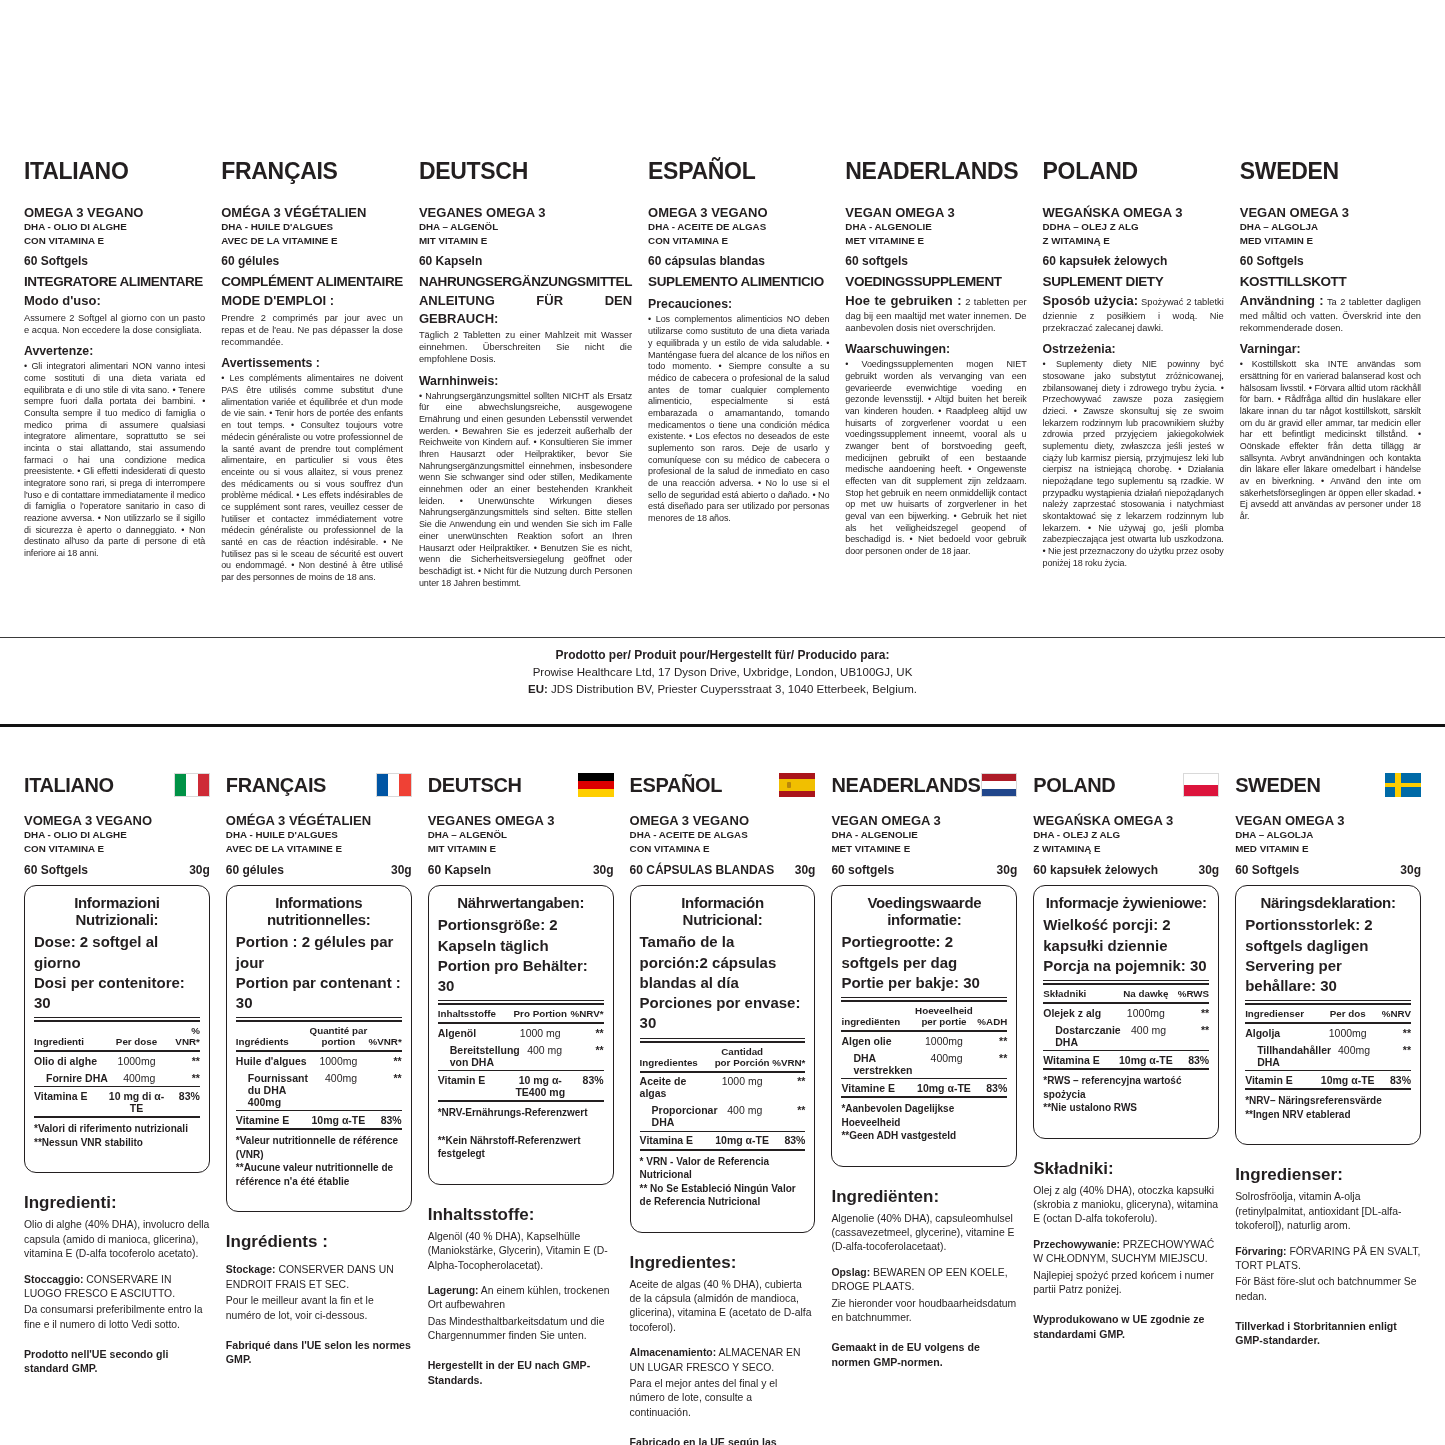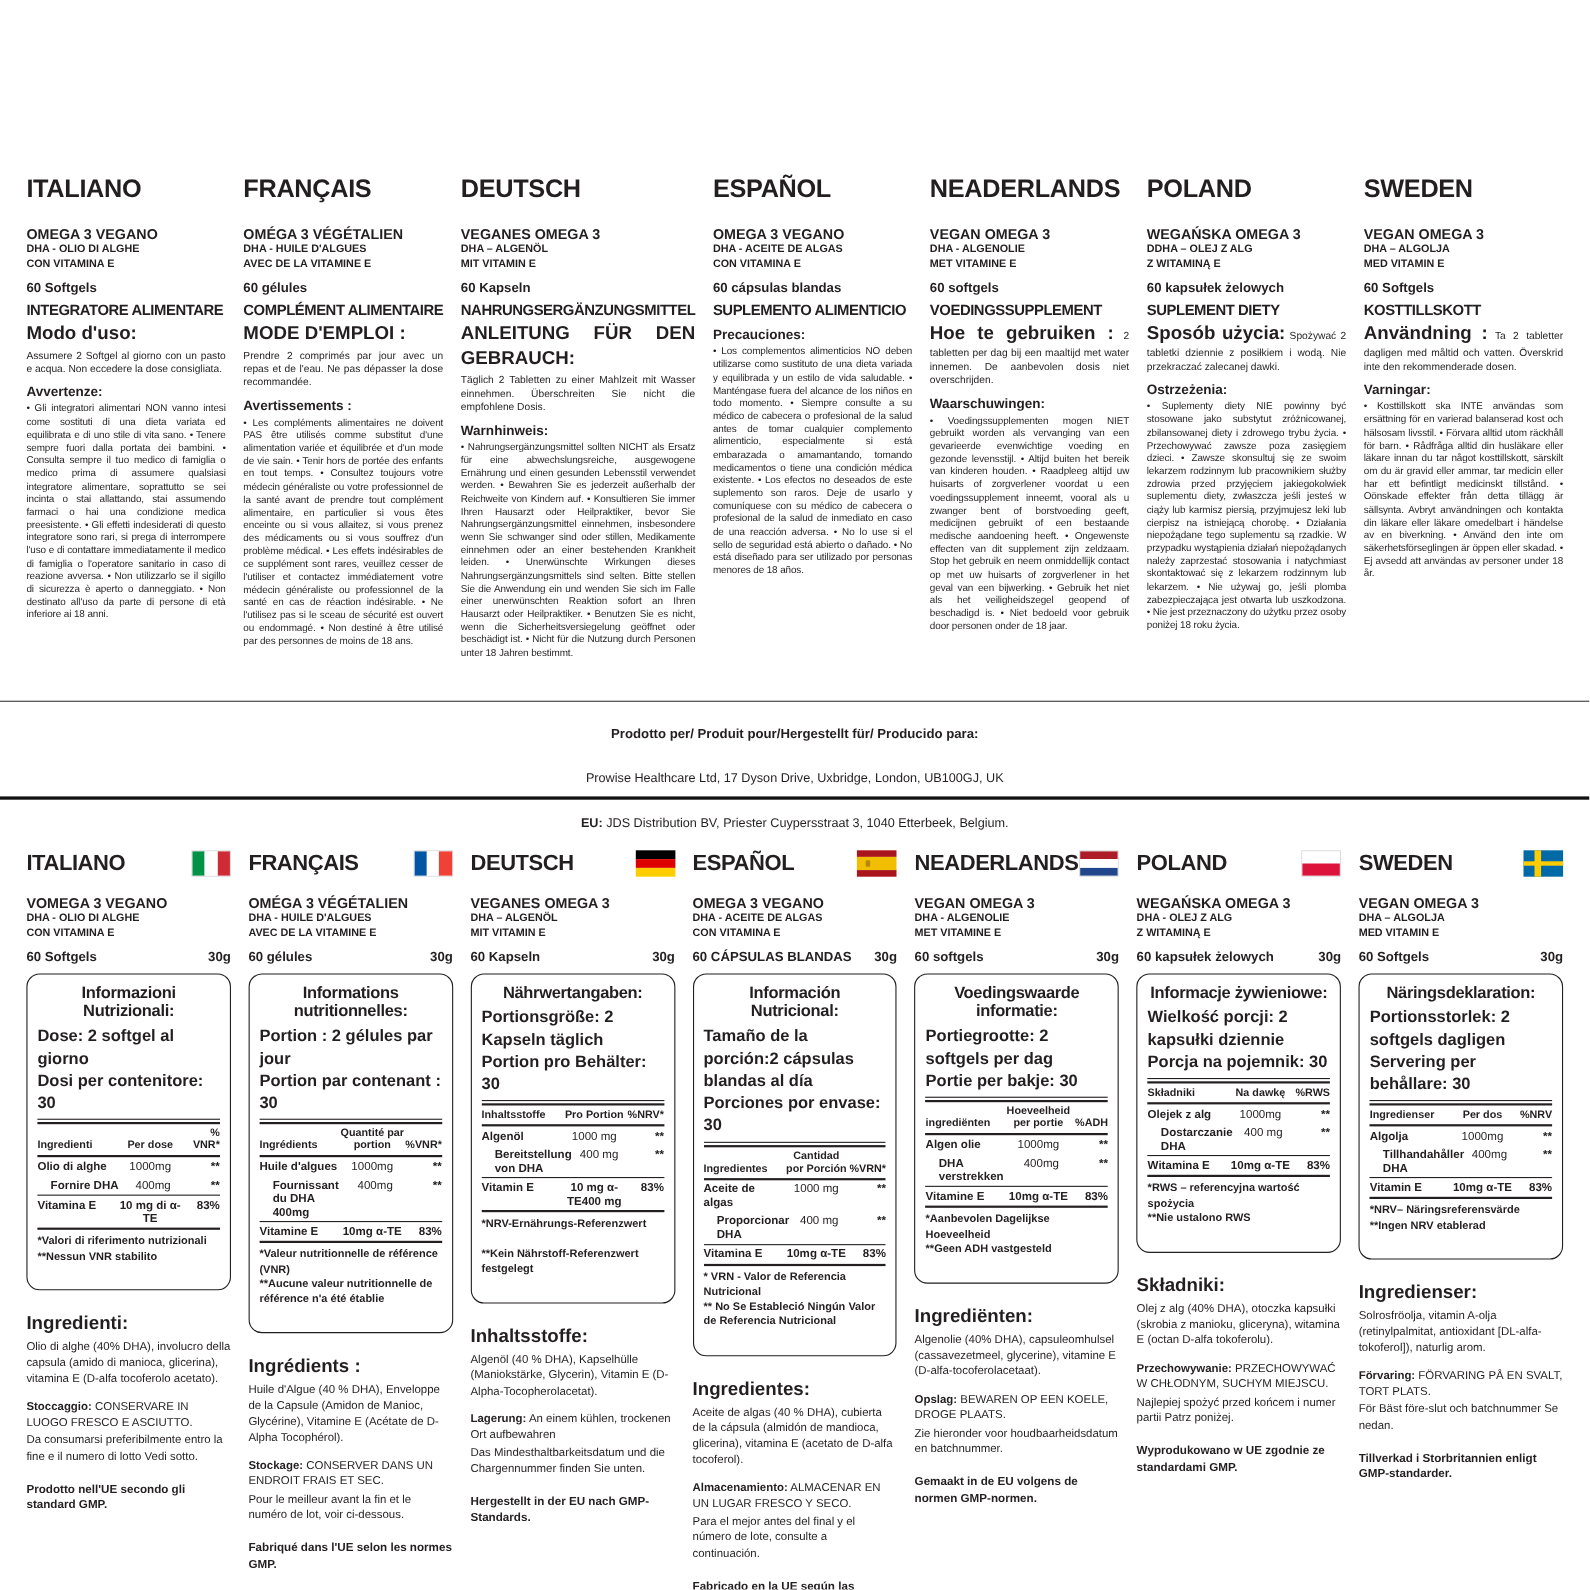--- a/index.html
+++ b/index.html
@@ -10,29 +10,29 @@
   .b{font-weight:bold;}
   
   .top-band{min-height:637px;box-sizing:border-box;padding:158px 24px 14px;}
   .grid7{display:grid;grid-template-columns:repeat(7,1fr);column-gap:16px;}
   .tcol h2.lang{font-size:23px;font-weight:bold;letter-spacing:-.3px;margin:0 0 20px;white-space:nowrap;}
   .product{font-size:13px;font-weight:bold;margin:0;white-space:nowrap;}
   .sub{font-size:9.8px;font-weight:bold;line-height:1.3;margin:1px 0 0;}
   .count{font-size:12px;font-weight:bold;margin:7px 0 6px;}
   .category{font-size:13.5px;font-weight:bold;letter-spacing:-.4px;margin:2px 0 3px;white-space:nowrap;}
   .usage{font-size:9.3px;line-height:1.32;text-align:justify;margin:0 0 8px;}
-  .usage-label{font-size:17px;font-weight:bold;}
+  .usage-label{font-size:13px;font-weight:bold;}
   .label-block .usage-label{display:block;margin-bottom:2px;}
   .warn-label{font-size:12.3px;font-weight:bold;margin:8px 0 3px;}
   .warn{font-size:9px;line-height:1.3;text-align:justify;letter-spacing:-.1px;margin:0;}
   
   .rule-thin{height:1px;background:#3a3a3a;}
   .rule-thick{height:3px;background:#111111;}
   .mfr{height:86px;display:flex;flex-direction:column;justify-content:flex-start;align-items:center;padding-top:9px;box-sizing:border-box;}
-  .mfr p{margin:12px;font-size:11.5px;line-height:1.45;text-align:center;}
+  .mfr p{margin:0;font-size:11.5px;line-height:1.45;text-align:center;}
   .mfr .l1{font-weight:bold;font-size:12px;}
   
   .bottom-band{box-sizing:border-box;padding:46px 24px 0;}
   .bhead{display:flex;justify-content:space-between;align-items:center;margin-bottom:16px;}
   .bhead h2{font-size:20px;font-weight:bold;letter-spacing:-.4px;margin:0;white-space:nowrap;}
   .flag{width:36px;height:24px;flex:0 0 auto;display:flex;box-sizing:border-box;}
   .flag.bordered{border:1px solid #d9d9d9;}
   .bsub{font-size:9.8px;font-weight:bold;line-height:1.3;margin:1px 0 0;}
   .meta-row{display:flex;justify-content:space-between;font-size:12px;font-weight:bold;margin:8px 0 2px;}
   .ntable{border:1.5px solid #231f20;border-radius:12px;padding:6px 9px 23px;margin-top:8px;}
@@ -242,21 +242,20 @@
       </div>
       <div class="trow vit rule25">
         <span class="cn">Vitamine E</span>
         <span class="ca">10mg α-TE</span>
         <span class="cr">83%</span>
       </div>
       <div class="fn">*Valeur nutritionnelle de référence (VNR)</div>
       <div class="fn" style="margin-top:0;">**Aucune valeur nutritionnelle de référence n'a été établie</div>
     </div>
     <p class="ing-label">Ingrédients :</p>
-    <p class="ing-text">Huile d'Algue (40 % DHA), Enveloppe de la Capsule (Amidon de Manioc, Glycérine), Vitamine E (Acétate de D-Alpha Tocophérol).</p>
     <p class="ing-text storage"><span class="b">Stockage:</span> <span>CONSERVER DANS UN ENDROIT FRAIS ET SEC.</span></p>
     <p class="ing-text">Pour le meilleur avant la fin et le numéro de lot, voir ci-dessous.</p>
     <p class="gmp">Fabriqué dans l'UE selon les normes GMP.</p>
   </div>
       <div class="bcol">
     <div class="bhead">
       <h2>DEUTSCH</h2>
       <span class="flag-slot">
             <div class="flag" style="position: relative; flex-direction: column;">
               <div style="flex: 1 1 0%; background: rgb(0, 0, 0);"></div>

